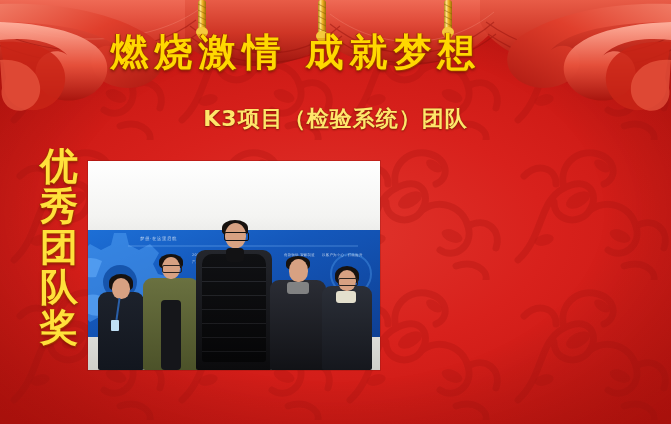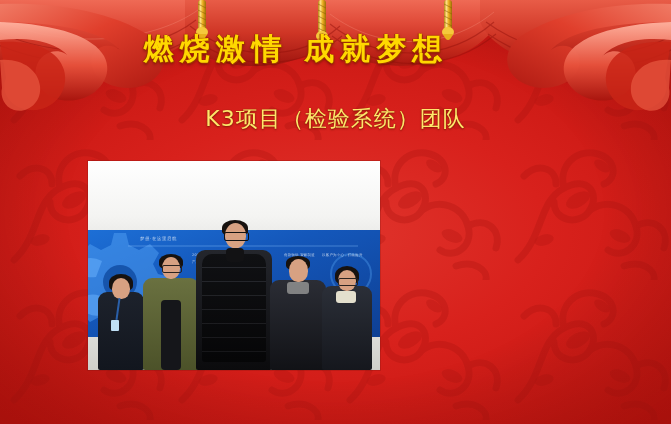--- a/index.html
+++ b/index.html
@@ -30,40 +30,40 @@
   
   .ribbon{position:absolute;top:0;pointer-events:none;}
   .ribbon.left{left:0;}
   .ribbon.right{right:0;}
 
   
   #headline{
     position:absolute;top:33px;left:0;width:592px;
     text-align:center;
     font-family:"DejaVu Sans","Liberation Sans",sans-serif;
-    font-size:30px;
+    font-size:38px;
     font-weight:bold;
     letter-spacing:6px;
     color:#ffd800;
     text-shadow:
       0 0 1px #8a3000,
       1px 1px 0 #a03400,
       -1px 0 0 #a03400,
       0 2px 3px rgba(90,10,0,.65);
     white-space:nowrap;
     line-height:1.05;
   }
 
   
   #subtitle{
     position:absolute;top:104px;left:0;width:671px;
     text-align:center;
     font-family:"DejaVu Sans","Liberation Sans",sans-serif;
     font-size:22px;
-    font-weight:normal;
+    font-weight:bold;
     letter-spacing:1px;
     color:#ffe66b;
     text-shadow:0 1px 2px rgba(110,20,0,.8), 0 0 1px #8a3000;
     white-space:nowrap;
   }
 
   
   #award{
     position:absolute;left:36px;top:146px;
     width:46px;
@@ -248,20 +248,21 @@
     <path d="M0 22 C 60 24, 94 38, 104 56 C 114 74, 100 96, 76 100 C 52 104, 32 88, 36 68
              C 40 50, 62 46, 70 58 C 60 44, 34 36, 0 40 Z" fill="url(#rbB)" opacity=".95"></path>
     <path d="M0 42 C 34 40, 58 50, 64 70 C 70 92, 52 112, 30 110 C 10 108, 0 92, 6 78" fill="#c92416" opacity=".85"></path>
     <path d="M0 60 C 22 58, 38 70, 40 86 C 42 102, 28 114, 14 110 C 4 107, 0 96, 2 88" fill="#e4533c" opacity=".8"></path>
   </svg>
 
   <div id="headline">燃烧激情  成就梦想</div>
 
   <div id="subtitle">K3项目（检验系统）团队</div>
 
+  <div id="award">优秀团队奖</div>
 
   <div id="photo">
     <div class="ceiling"></div>
     <div class="wall"></div>
     <div class="floor"></div>
 
     <svg class="gear" style="left:-18px;top:66px;" width="118" height="110" viewBox="0 0 118 110">
       <g fill="#4d9bf0" opacity=".55">
         <path d="M44 6 l12 0 3 12 10 5 11-6 9 9 -6 11 5 10 12 3 0 12 -12 3 -5 10 6 11 -9 9 -11-6 -10 5 -3 12 -12 0 -3-12 -10-5 -11 6 -9-9 6-11 -5-10 -12-3 0-12 12-3 5-10 -6-11 9-9 11 6 10-5z"></path>
       </g>

